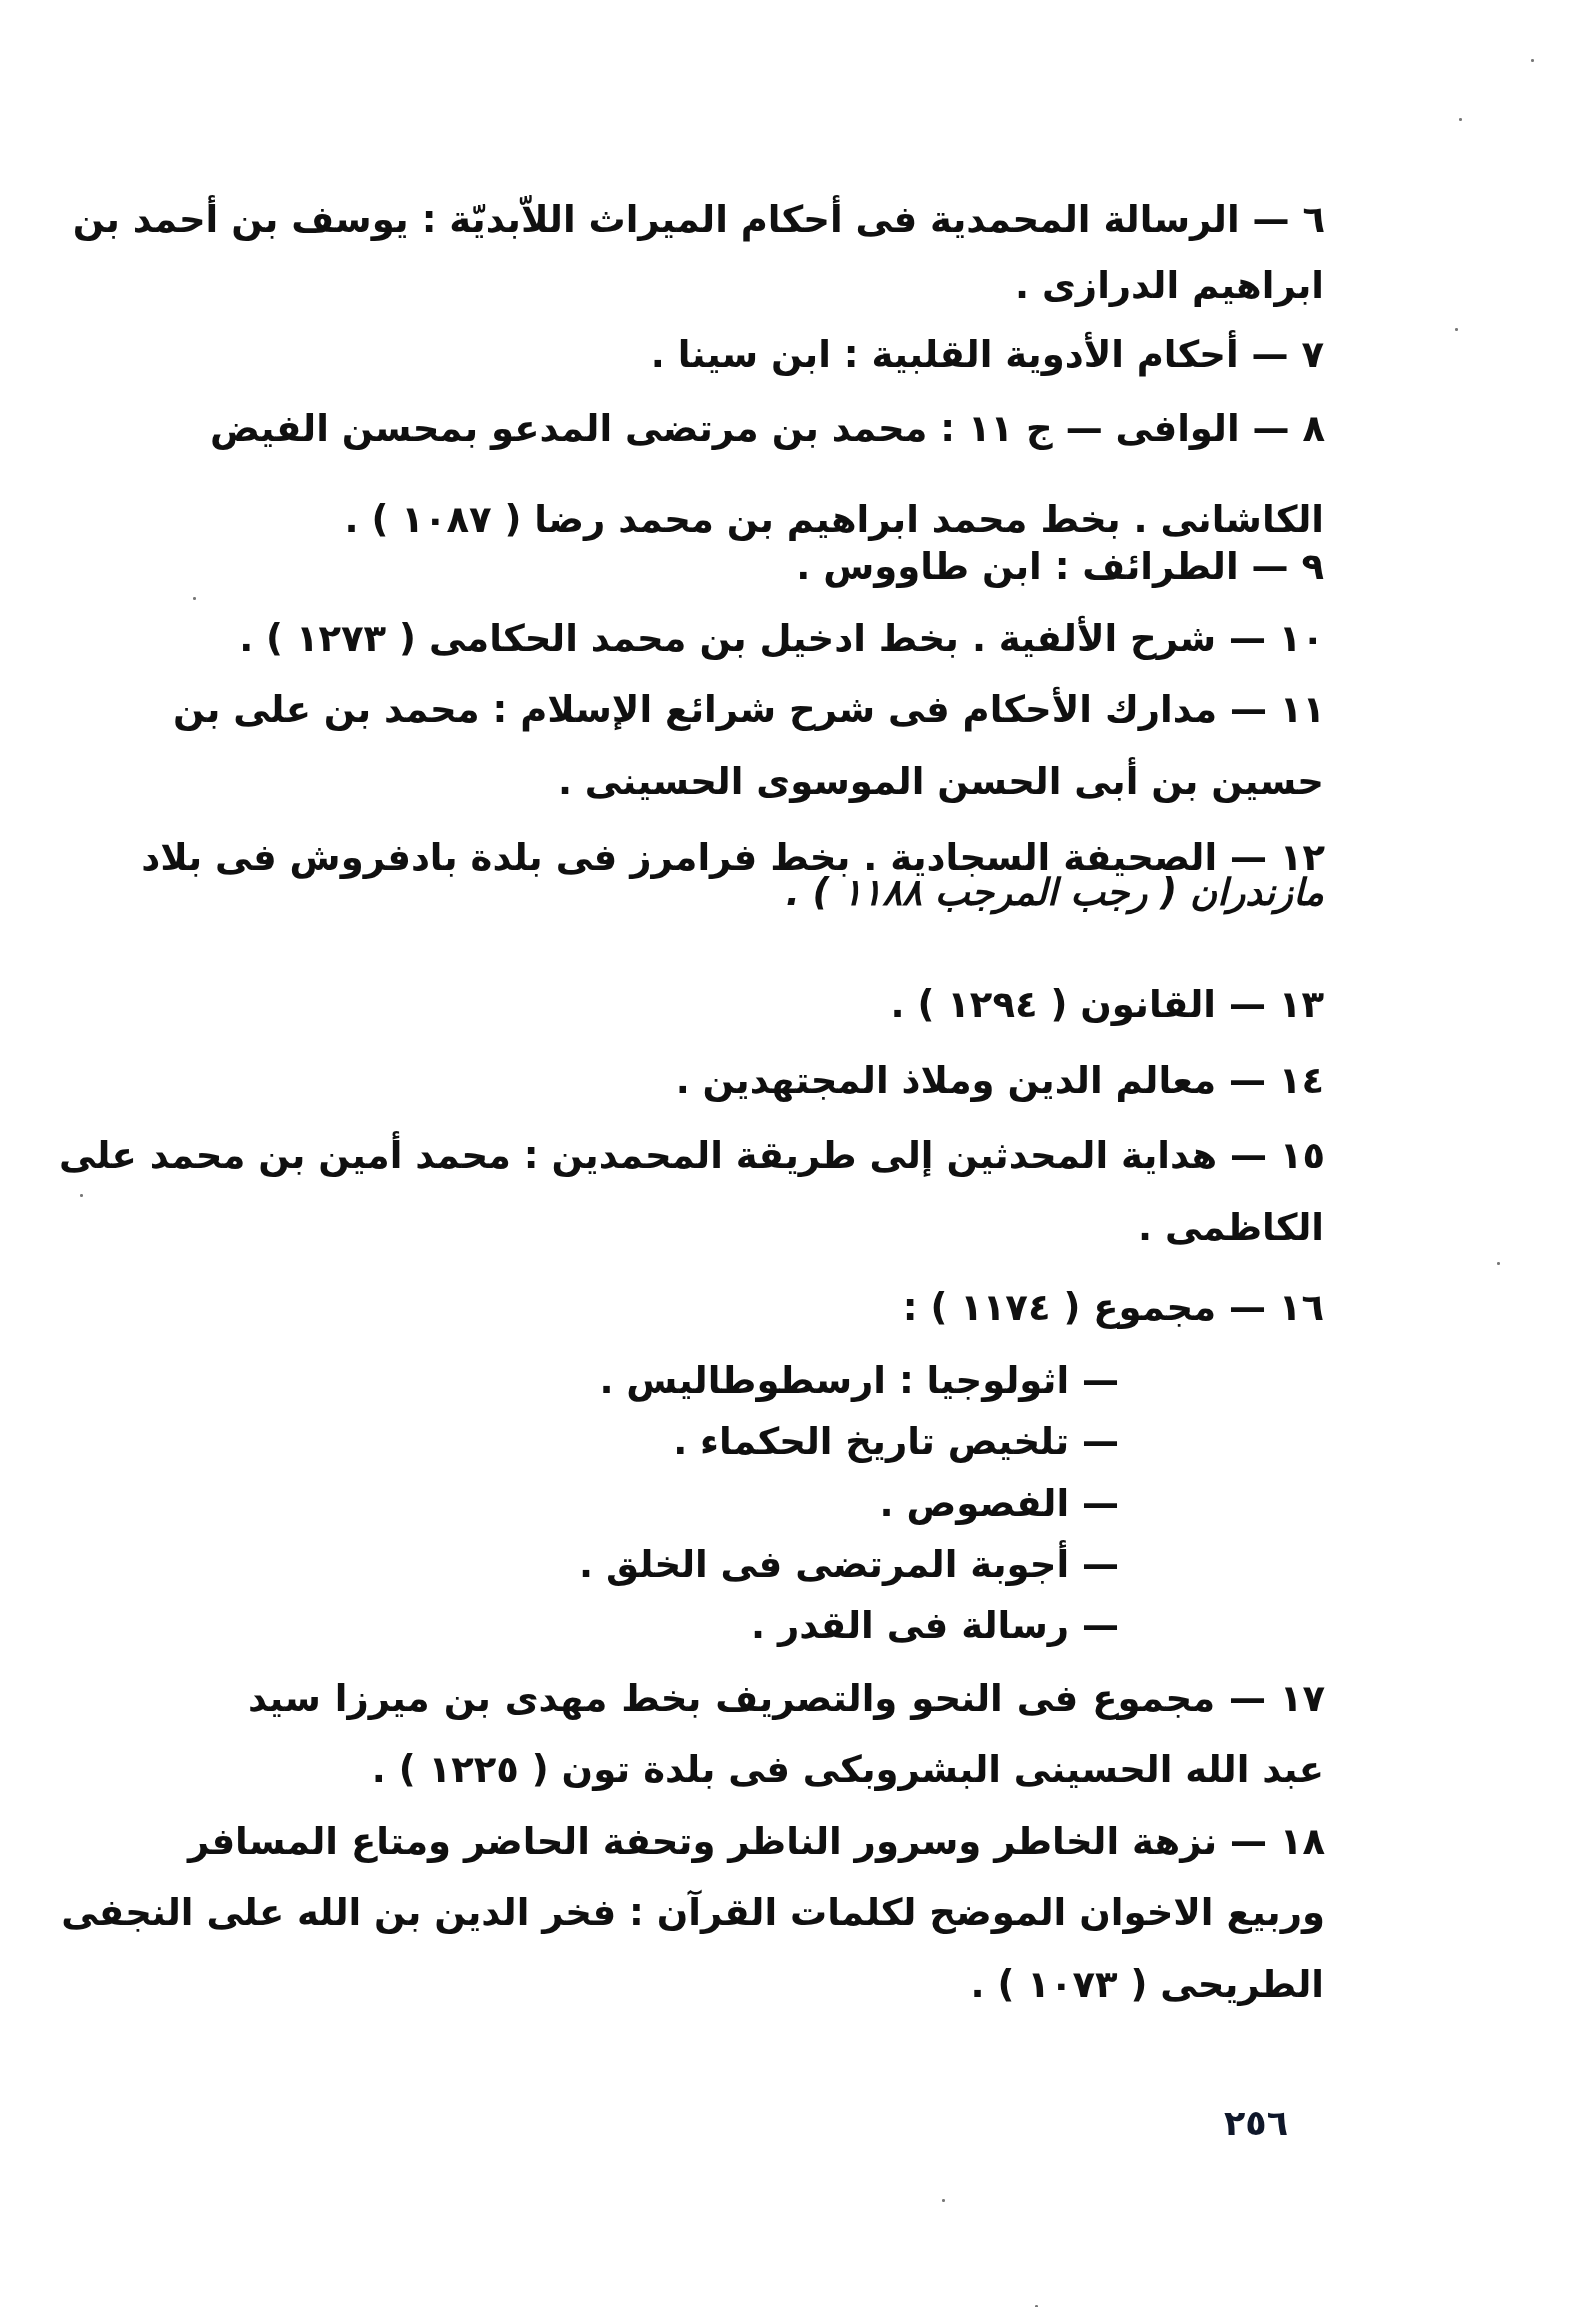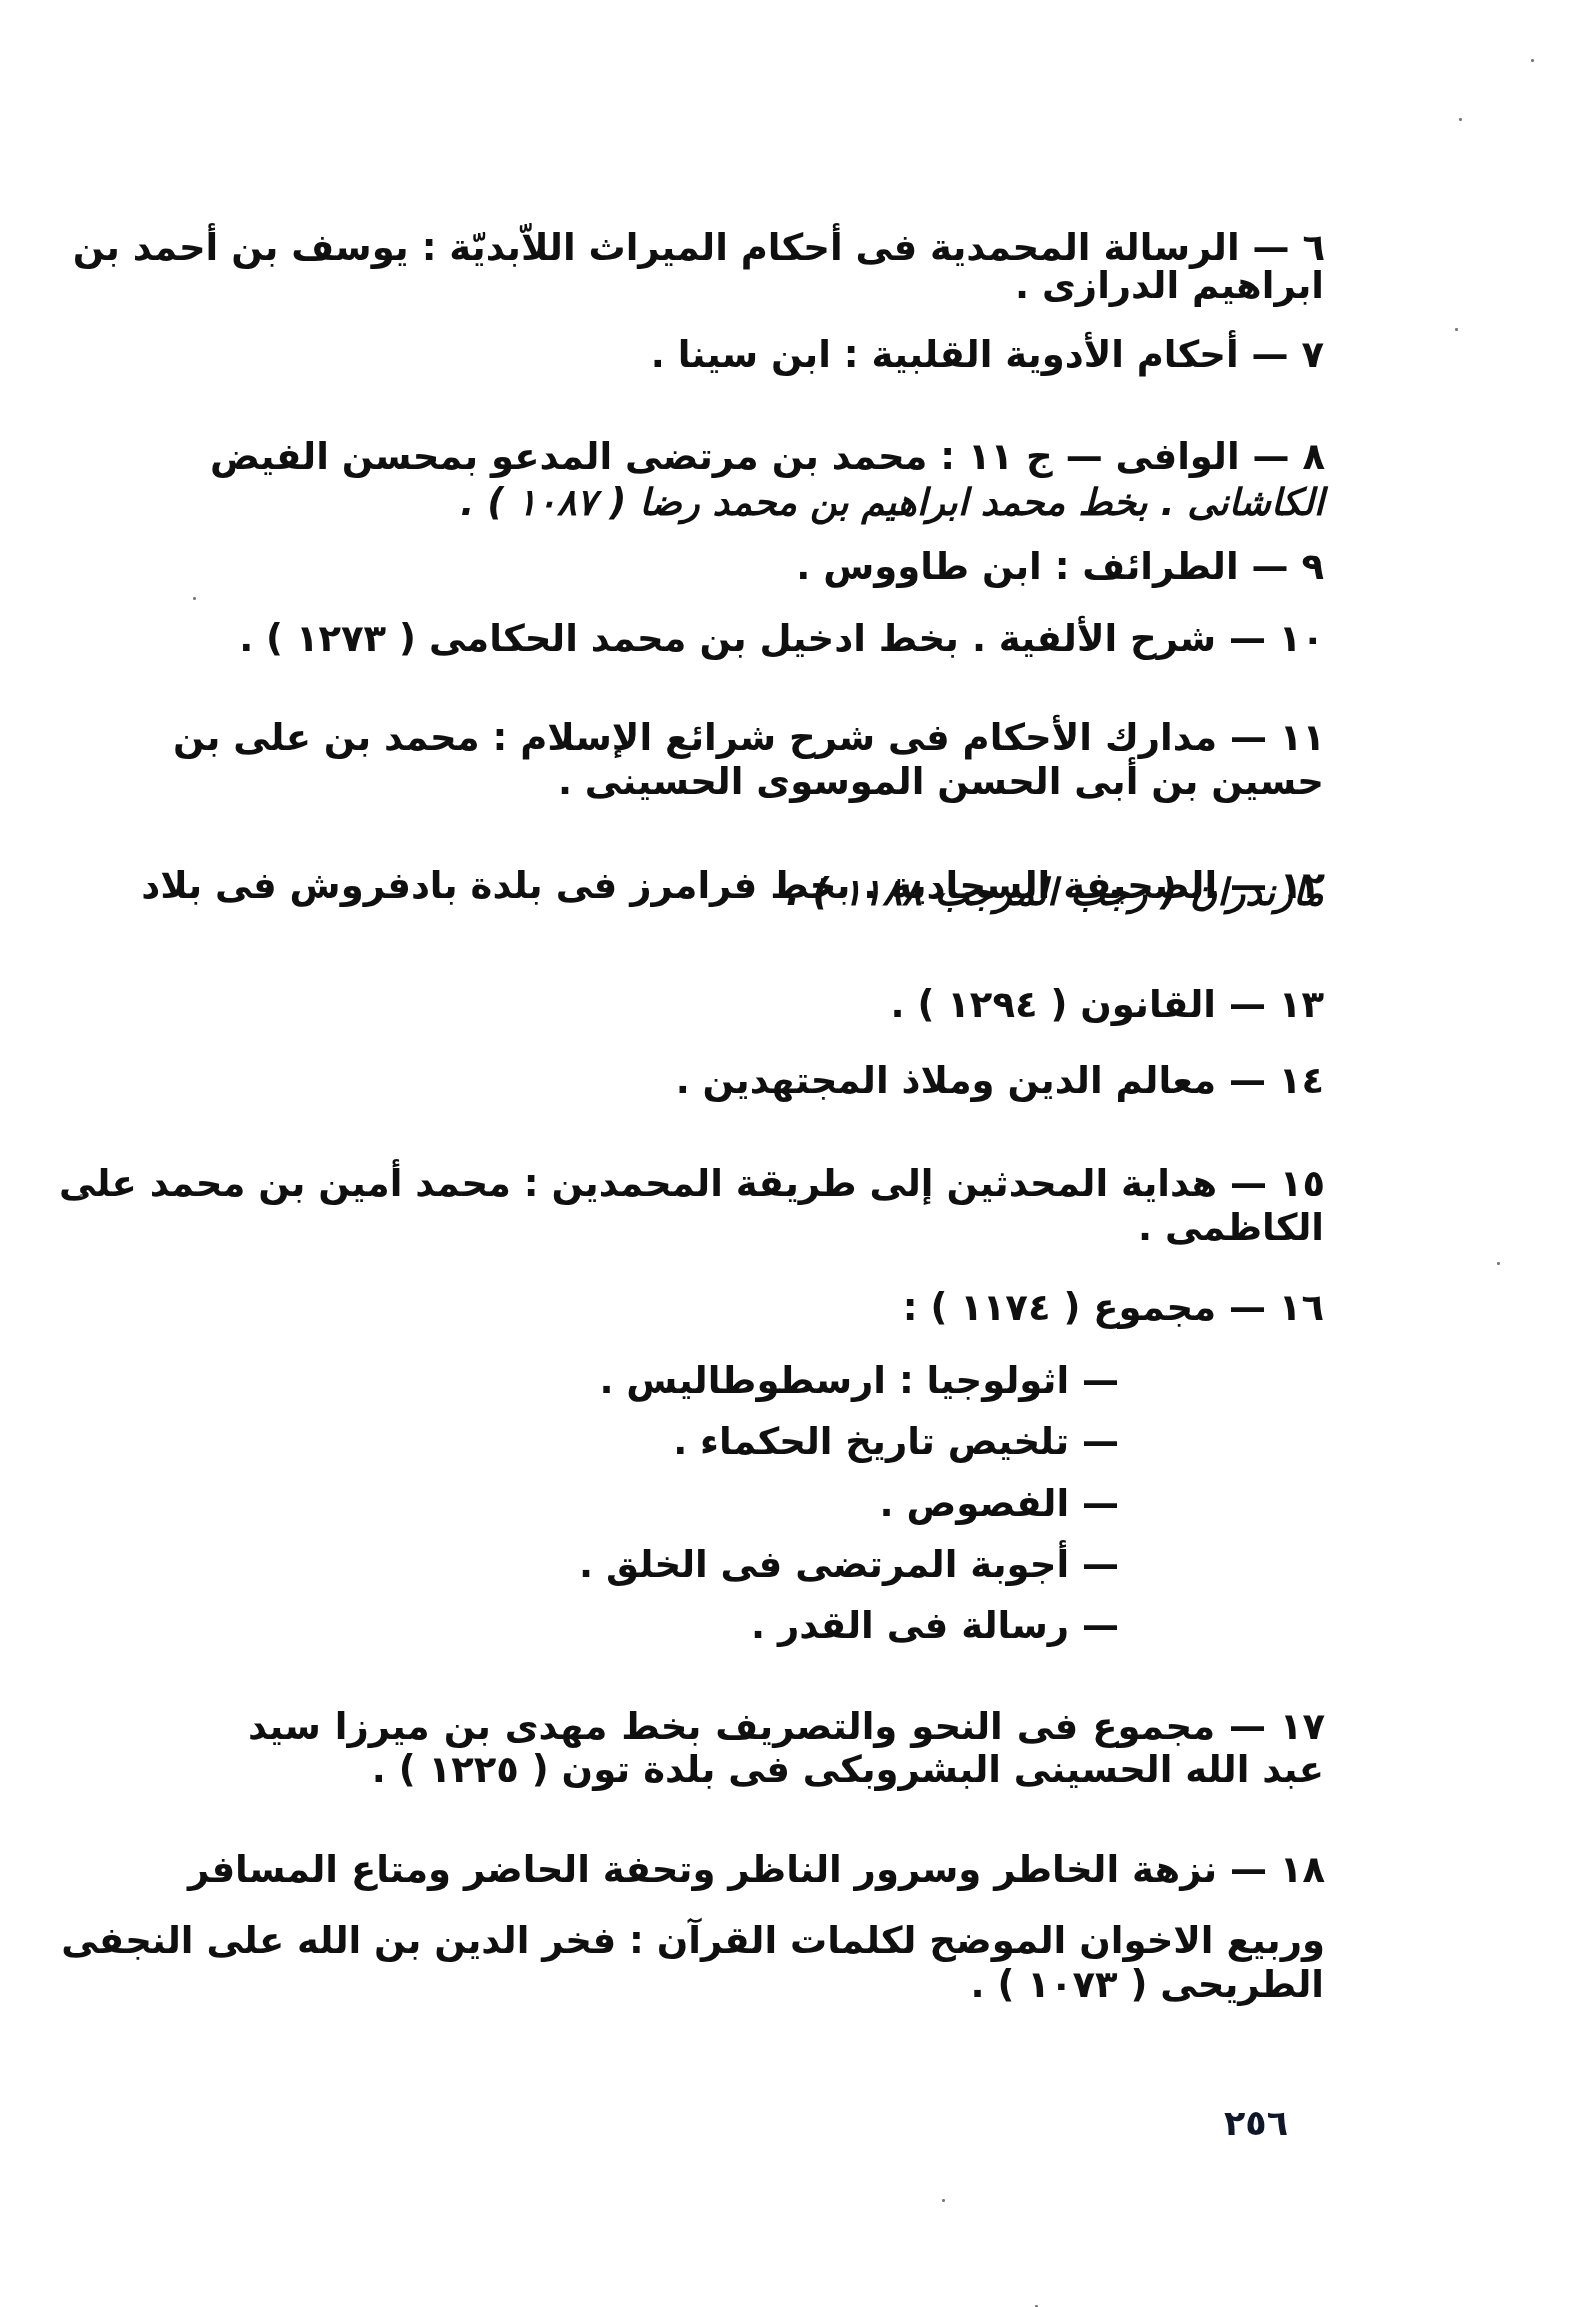--- a/index.html
+++ b/index.html
@@ -1,40 +1,40 @@
 <!DOCTYPE html>
 <html style="font-size:13.5px"><head>
 <meta charset="utf-8">
 <style>
   html, body { margin:0; padding:0; background:#ffffff; }
   body { width:1590px; height:2307px; position:relative; overflow:hidden;
          font-family:"DejaVu Sans", sans-serif; color:#111; }
   .page { position:absolute; left:0; top:0; width:1590px; height:2307px; background:#fff; }
   .line { position:absolute; direction:rtl; white-space:nowrap; font-size:37px;
           font-weight:bold; line-height:50px; color:#101010; unicode-bidi:plaintext; }
-  .full { left:248px; width:1077px; text-align:justify; text-align-last:justify;margin-top:28px; }
+  .full { left:248px; width:1077px; text-align:justify; text-align-last:justify; }
   .entry-first { right:266px; }
   .cont { right:266px; }
   .sub { right:471px; }
   .pagenum { position:absolute; left:1224px; top:2103px; font-size:35px; font-weight:bold;
              direction:rtl; color:#0f172a; }
   .speck { position:absolute; width:2.5px; height:2.5px; background:#777; border-radius:50%; }
 </style>
 </head>
 <body>
 
 <div class="page">
 
   <div class="line full" style="top:195px;">٦ — الرسالة المحمدية فى أحكام الميراث اللاّبديّة : يوسف بن أحمد بن</div>
   <div class="line cont" style="top:261px;">ابراهيم الدرازى .</div>
 
   <div class="line entry-first" style="top:330px;">٧ — أحكام الأدوية القلبية : ابن سينا .</div>
 
   <div class="line full" style="top:404px;">٨ — الوافى — ج ١١ : محمد بن مرتضى المدعو بمحسن الفيض</div>
-  <div class="line cont" style="top:478px;font-style:italic;">الكاشانى . بخط محمد ابراهيم بن محمد رضا ( ١٠٨٧ ) .</div>
+  <div class="line cont" style="top:495px;">الكاشانى . بخط محمد ابراهيم بن محمد رضا ( ١٠٨٧ ) .</div>
 
   <div class="line entry-first" style="top:542px;">٩ — الطرائف : ابن طاووس .</div>
 
   <div class="line entry-first" style="top:614px;">١٠ — شرح الألفية . بخط ادخيل بن محمد الحكامى ( ١٢٧٣ ) .</div>
 
   <div class="line full" style="top:685px;">١١ — مدارك الأحكام فى شرح شرائع الإسلام : محمد بن على بن</div>
   <div class="line cont" style="top:757px;">حسين بن أبى الحسن الموسوى الحسينى .</div>
 
   <div class="line full" style="top:833px;">١٢ — الصحيفة السجادية . بخط فرامرز فى بلدة بادفروش فى بلاد</div>
   <div class="line cont" style="top:868px;font-style:italic;">مازندران ( رجب المرجب ١١٨٨ ) .</div>

